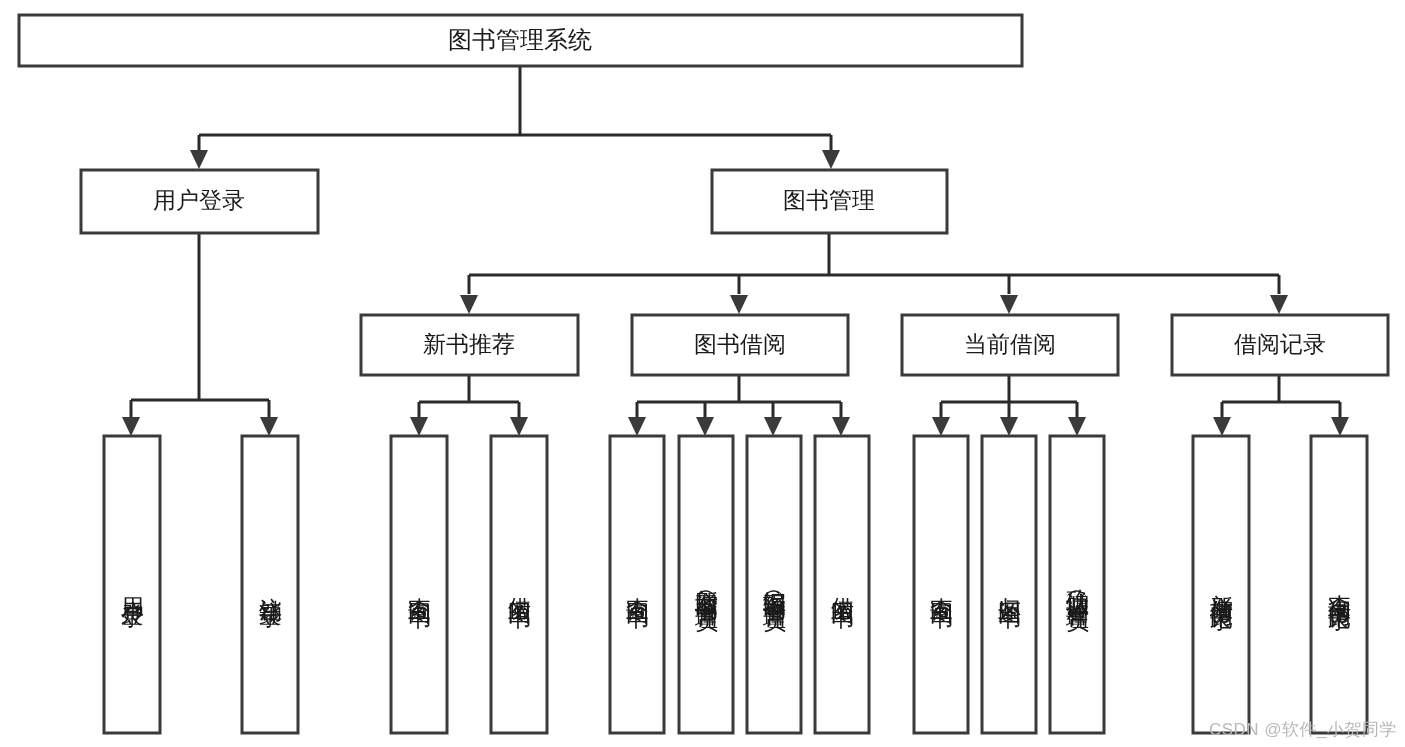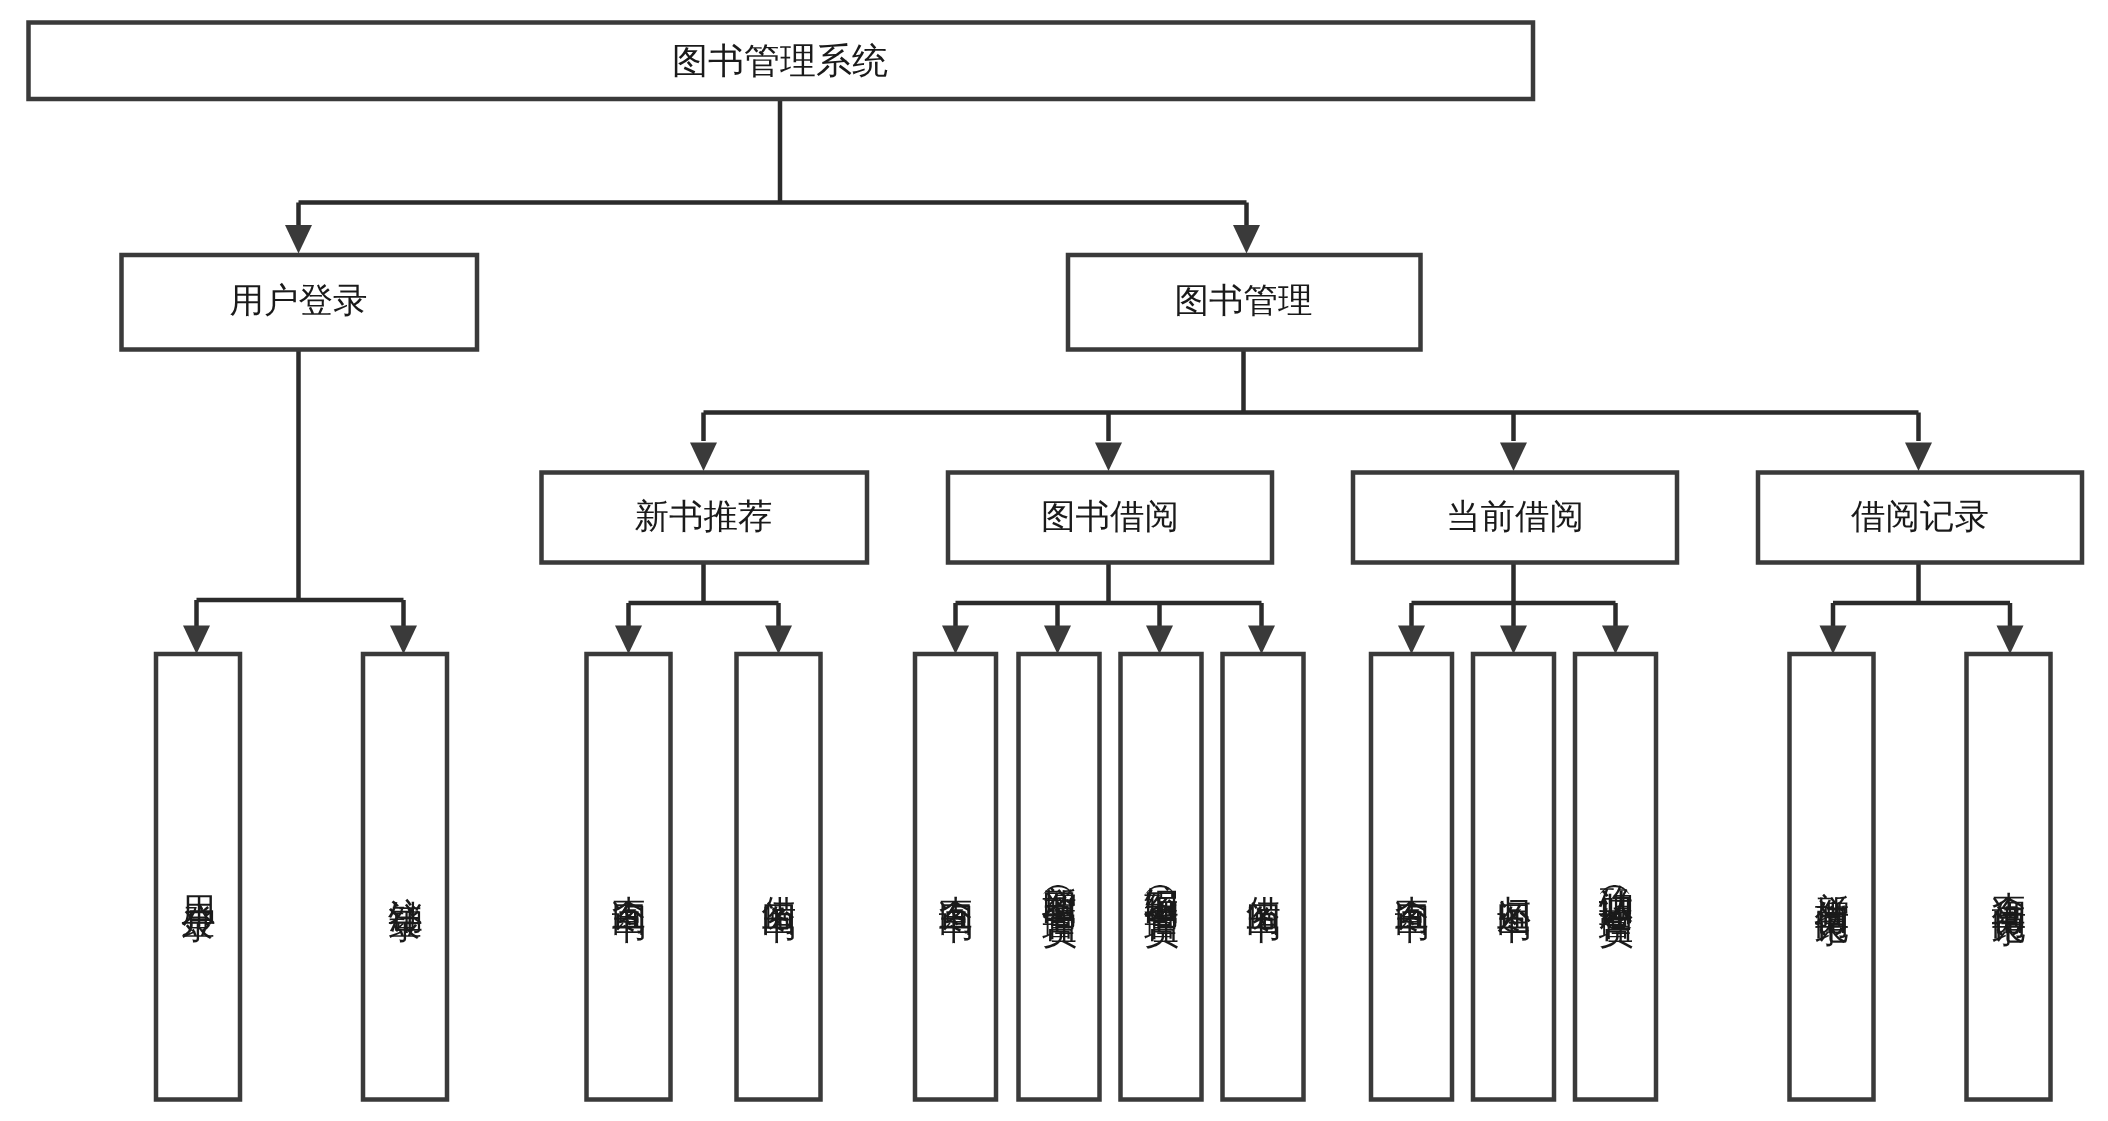--- a/index.html
+++ b/index.html
@@ -205,14 +205,15 @@
   <div class="vlabel" style="left:747px; top:436px; width:54px; height:297px;">编辑图书（管理员）</div>
   <div class="vlabel" style="left:815px; top:436px; width:54px; height:297px;">借阅图书</div>
 
   <div class="vlabel" style="left:914px; top:436px; width:54px; height:297px;">查询图书</div>
   <div class="vlabel" style="left:982px; top:436px; width:54px; height:297px;">归还图书</div>
   <div class="vlabel" style="left:1050px; top:436px; width:54px; height:297px;">确认归还（管理员）</div>
 
   <div class="vlabel" style="left:1193px; top:436px; width:56px; height:297px;">新增借阅记录</div>
   <div class="vlabel" style="left:1311px; top:436px; width:56px; height:297px;">查询借阅记录</div>
 
+  <div class="watermark">CSDN @软件_小贺同学</div>
 
 </div>
 
 </body></html>

